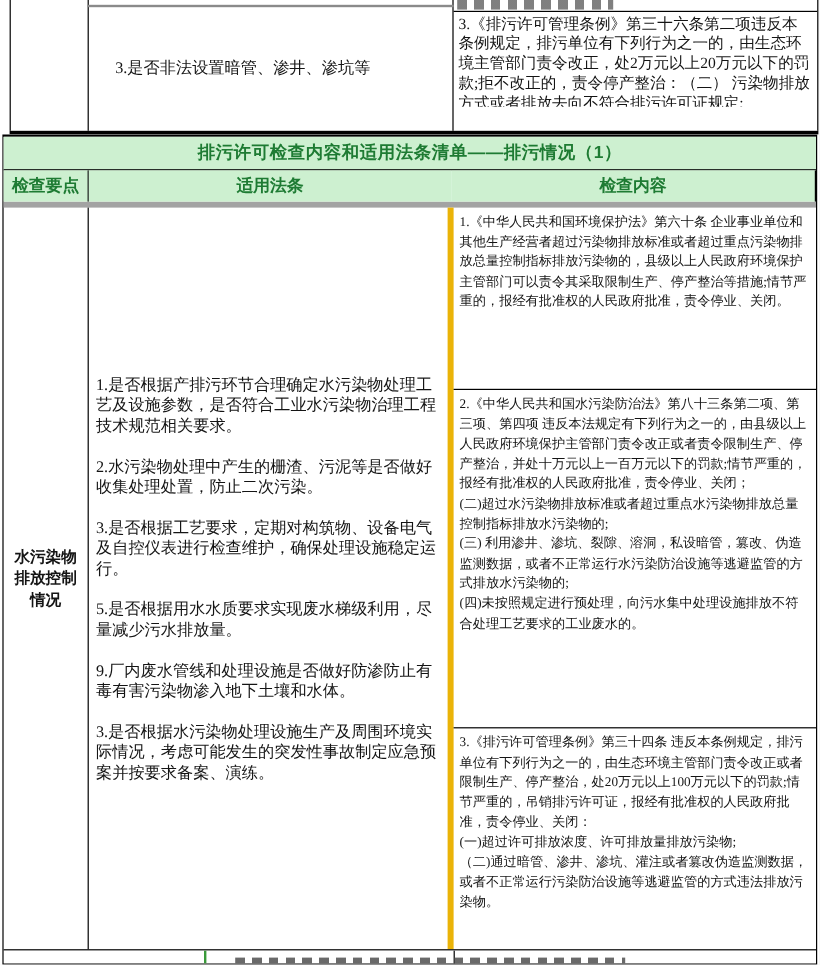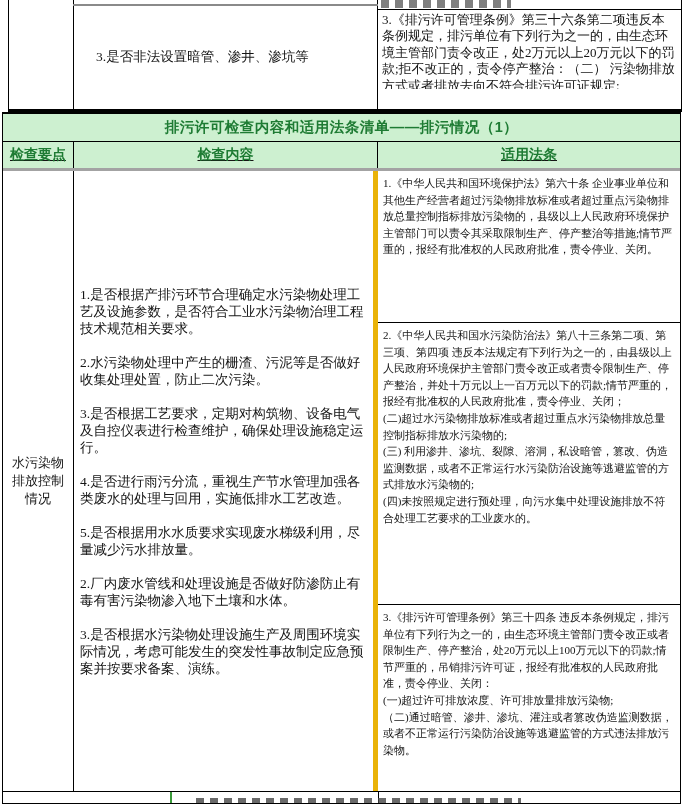--- a/index.html
+++ b/index.html
@@ -34,30 +34,30 @@
   #t2{
     position:absolute;left:2px;top:112px;width:679px;height:692px;
     border:1px solid #000;border-top:2px solid #000;box-sizing:border-box;
     display:flex;flex-direction:column;background:#fff;
   }
   .green{background:#cdf0d0;color:#1e7b33;font-family:"Liberation Sans","DejaVu Sans",sans-serif;font-weight:bold;}
   #title-row{
     height:27px;flex:0 0 27px;border-bottom:1px solid #000;
     display:flex;align-items:center;justify-content:center;font-size:14.5px;letter-spacing:.5px;
   }
-  #header-row{height:26px;flex:0 0 26px;border-bottom:3px solid #a3a3a3;display:flex;text-decoration:underline;}
+  #header-row{height:26px;flex:0 0 26px;border-bottom:5px solid #a3a3a3;display:flex;}
   .hc{display:flex;align-items:center;justify-content:center;font-size:14px;box-sizing:border-box;}
   #hc1{width:71px;border-right:1px solid #000;}
   #hc2{width:304px;border-right:1px solid #000;}
   #hc3{flex:1;}
   #body-row{flex:1;min-height:0;display:flex;}
   #bc1{
     width:71px;flex:0 0 71px;border-right:1px solid #000;box-sizing:border-box;
     display:flex;align-items:center;justify-content:center;text-align:center;
-    font-size:13px;line-height:18px;padding:0 7px;
+    font-size:13px;line-height:18px;padding:0 7px;font-weight:bold;
   }
   #bc2{
     width:304px;flex:0 0 304px;border-right:5px solid #eab308;box-sizing:border-box;
     display:flex;flex-direction:column;justify-content:center;
     padding:0 6px;font-size:13.5px;line-height:17px;
   }
   #bc2 .ci{margin:8.5px 0;}
   #bc3{flex:1;display:flex;flex-direction:column;min-width:0;}
   .law{
     padding:4px 5px;font-size:11px;line-height:16.6px;
@@ -94,34 +94,33 @@
     <div id="t1-c3">3.《排污许可管理条例》第三十六条第二项违反本条例规定，排污单位有下列行为之一的，由生态环境主管部门责令改正，处2万元以上20万元以下的罚款;拒不改正的，责令停产整治：（二） 污染物排放方式或者排放去向不符合排污许可证规定;</div>
     <div id="t1-bottom"></div>
   </div>
 
   <div id="t2">
 
     <div id="title-row" class="green">排污许可检查内容和适用法条清单——排污情况（1）</div>
 
     <div id="header-row">
       <div id="hc1" class="hc green">检查要点</div>
+      <div id="hc3" class="hc green">适用法条</div>
       <div id="hc2" class="hc green">检查内容</div>
-      <div id="hc3" class="hc green">适用法条</div>
     </div>
 
     <div id="body-row">
       <div id="bc1">水污染物排放控制情况</div>
 
       <div id="bc2">
         <div class="ci">1.是否根据产排污环节合理确定水污染物处理工艺及设施参数，是否符合工业水污染物治理工程技术规范相关要求。</div>
         <div class="ci">2.水污染物处理中产生的栅渣、污泥等是否做好收集处理处置，防止二次污染。</div>
         <div class="ci">3.是否根据工艺要求，定期对构筑物、设备电气及自控仪表进行检查维护，确保处理设施稳定运行。</div>
-        <div class="ci">4.是否进行雨污分流，重视生产节水管理加强各类废水的处理与回用，实施低排水工艺改造。</div>
         <div class="ci">5.是否根据用水水质要求实现废水梯级利用，尽量减少污水排放量。</div>
-        <div class="ci">2.厂内废水管线和处理设施是否做好防渗防止有毒有害污染物渗入地下土壤和水体。</div>
+        <div class="ci">9.厂内废水管线和处理设施是否做好防渗防止有毒有害污染物渗入地下土壤和水体。</div>
         <div class="ci">3.是否根据水污染物处理设施生产及周围环境实际情况，考虑可能发生的突发性事故制定应急预案并按要求备案、演练。</div>
       </div>
 
       <div id="bc3">
         <div id="law1" class="law">1.《中华人民共和国环境保护法》第六十条 企业事业单位和其他生产经营者超过污染物排放标准或者超过重点污染物排放总量控制指标排放污染物的，县级以上人民政府环境保护主管部门可以责令其采取限制生产、停产整治等措施;情节严重的，报经有批准权的人民政府批准，责令停业、关闭。</div>
         <div id="law2" class="law">2.《中华人民共和国水污染防治法》第八十三条第二项、第三项、第四项 违反本法规定有下列行为之一的，由县级以上人民政府环境保护主管部门责令改正或者责令限制生产、停产整治，并处十万元以上一百万元以下的罚款;情节严重的，报经有批准权的人民政府批准，责令停业、关闭；
 (二)超过水污染物排放标准或者超过重点水污染物排放总量控制指标排放水污染物的;
 (三) 利用渗井、渗坑、裂隙、溶洞，私设暗管，篡改、伪造监测数据，或者不正常运行水污染防治设施等逃避监管的方式排放水污染物的;
 (四)未按照规定进行预处理，向污水集中处理设施排放不符合处理工艺要求的工业废水的。</div>
         <div id="law3" class="law">3.《排污许可管理条例》第三十四条 违反本条例规定，排污单位有下列行为之一的，由生态环境主管部门责令改正或者限制生产、停产整治，处20万元以上100万元以下的罚款;情节严重的，吊销排污许可证，报经有批准权的人民政府批准，责令停业、关闭：

